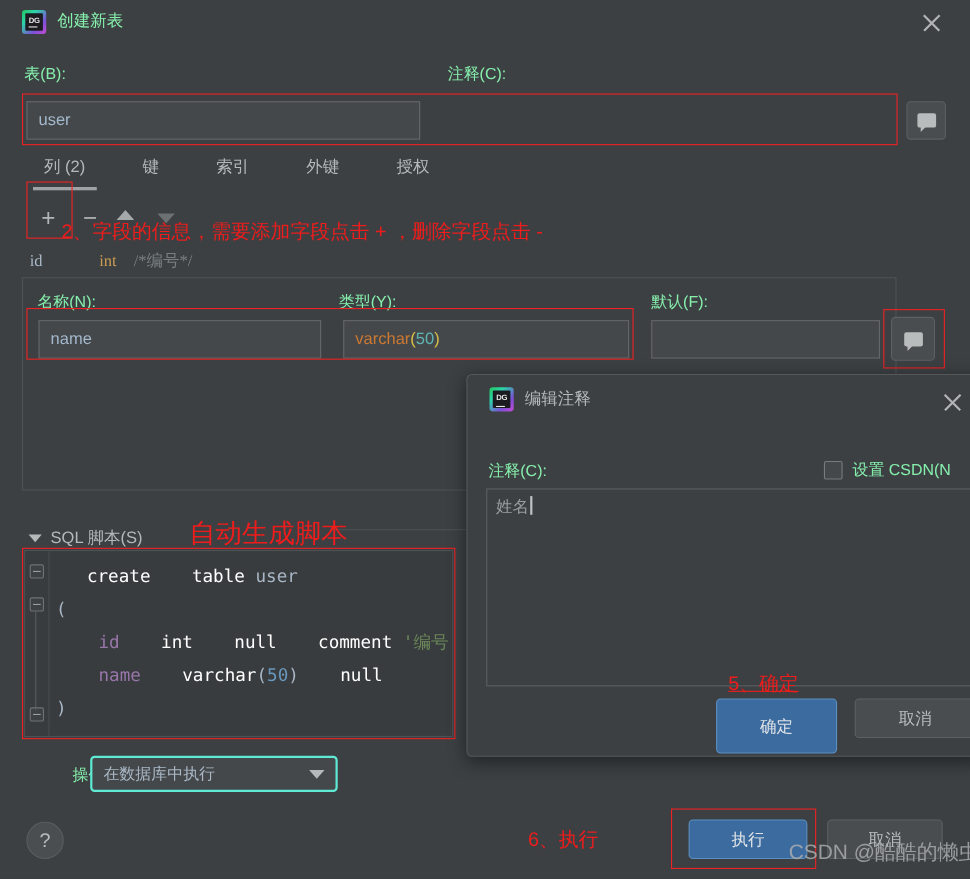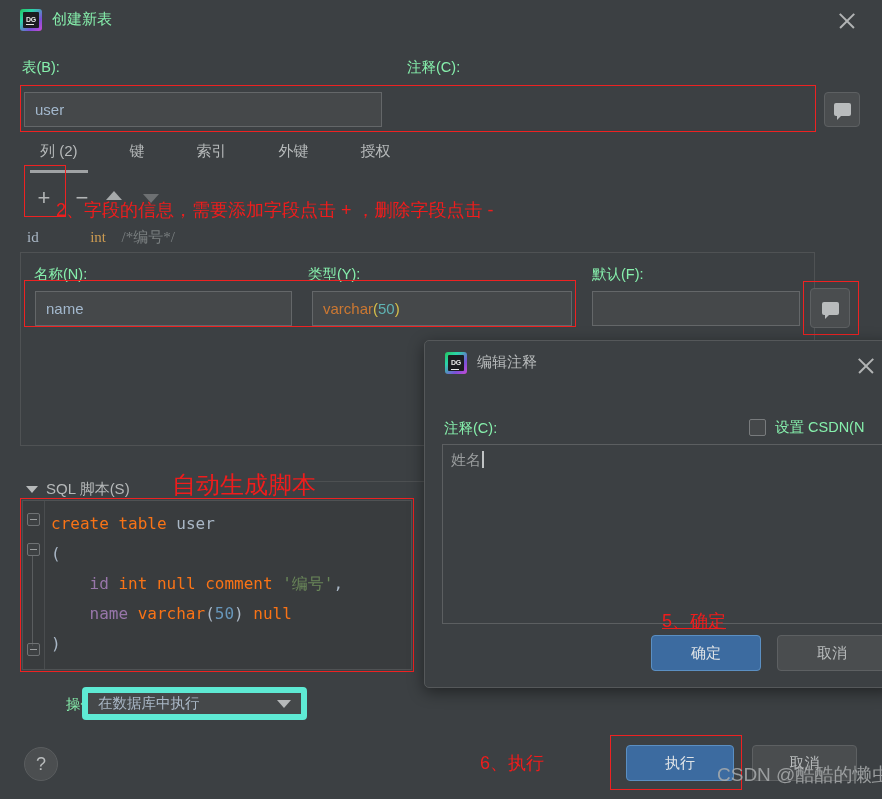--- a/index.html
+++ b/index.html
@@ -184,31 +184,31 @@
   }
   .fold-bar {
     position: absolute; left: 9px; width: 1px; background: #5a5d5f;
   }
   .sqlcode {
     position: absolute; left: 28px; top: 8px;
     font-family: "DejaVu Sans Mono", monospace;
     font-size: 16px; line-height: 30px;
     white-space: pre;
   }
-  .k-kw   { color: #f97316; }
+  .k-kw   { color: #ffffff; margin-left: 28px; }
   .k-id   { color: #a9b7c6; }
   .k-fld  { color: #9876aa; }
   .k-str  { color: #6a8759; }
   .k-num  { color: #6897bb; }
   .k-pn   { color: #a9b7c6; }
 
   
   .combo {
     position: absolute;
-    background: #45484a; border: 6px solid #5eead4; border-radius: 4px;
+    background: #45484a; border: 2px solid #5eead4; border-radius: 4px;
     display: flex; align-items: center; cursor: pointer;
   }
   .combo .val { font-size: 14.5px; color: #a9b7c6; padding-left: 10px; }
   .combo .arr {
     position: absolute; right: 10px;
     width: 0; height: 0;
     border-left: 7px solid transparent; border-right: 7px solid transparent;
     border-top: 8px solid #b6b9ba;
   }
   .help-btn {
@@ -435,21 +435,21 @@
 
     <div class="chk" style="left:324px; top:78px;"></div>
     <div class="fld-label" style="left:350px; top:77px; white-space:nowrap;">
       <span>设置 CSDN(N</span>
     </div>
 
     <div class="dlg-textarea" style="left:17px; top:103px; width:452px; height:180px;">
       <span>姓名</span><span class="caret"></span>
     </div>
 
-    <div class="btn primary" style="left:226px; top:294px; width:110px; height:36px;">
+    <div class="btn primary" style="left:226px; top:294px; width:110px; height:50px;">
       <span>确定</span>
     </div>
     <div class="btn normal" style="left:352px; top:294px; width:110px; height:36px;">
       <span>取消</span>
     </div>
   </div>
   <div class="annot" style="left:662px; top:609px;text-decoration:underline;">5、确定</div>
 
   <div class="watermark" style="left:694px; top:762px;margin-left:23px;">CSDN @酷酷的懒虫</div>
 

